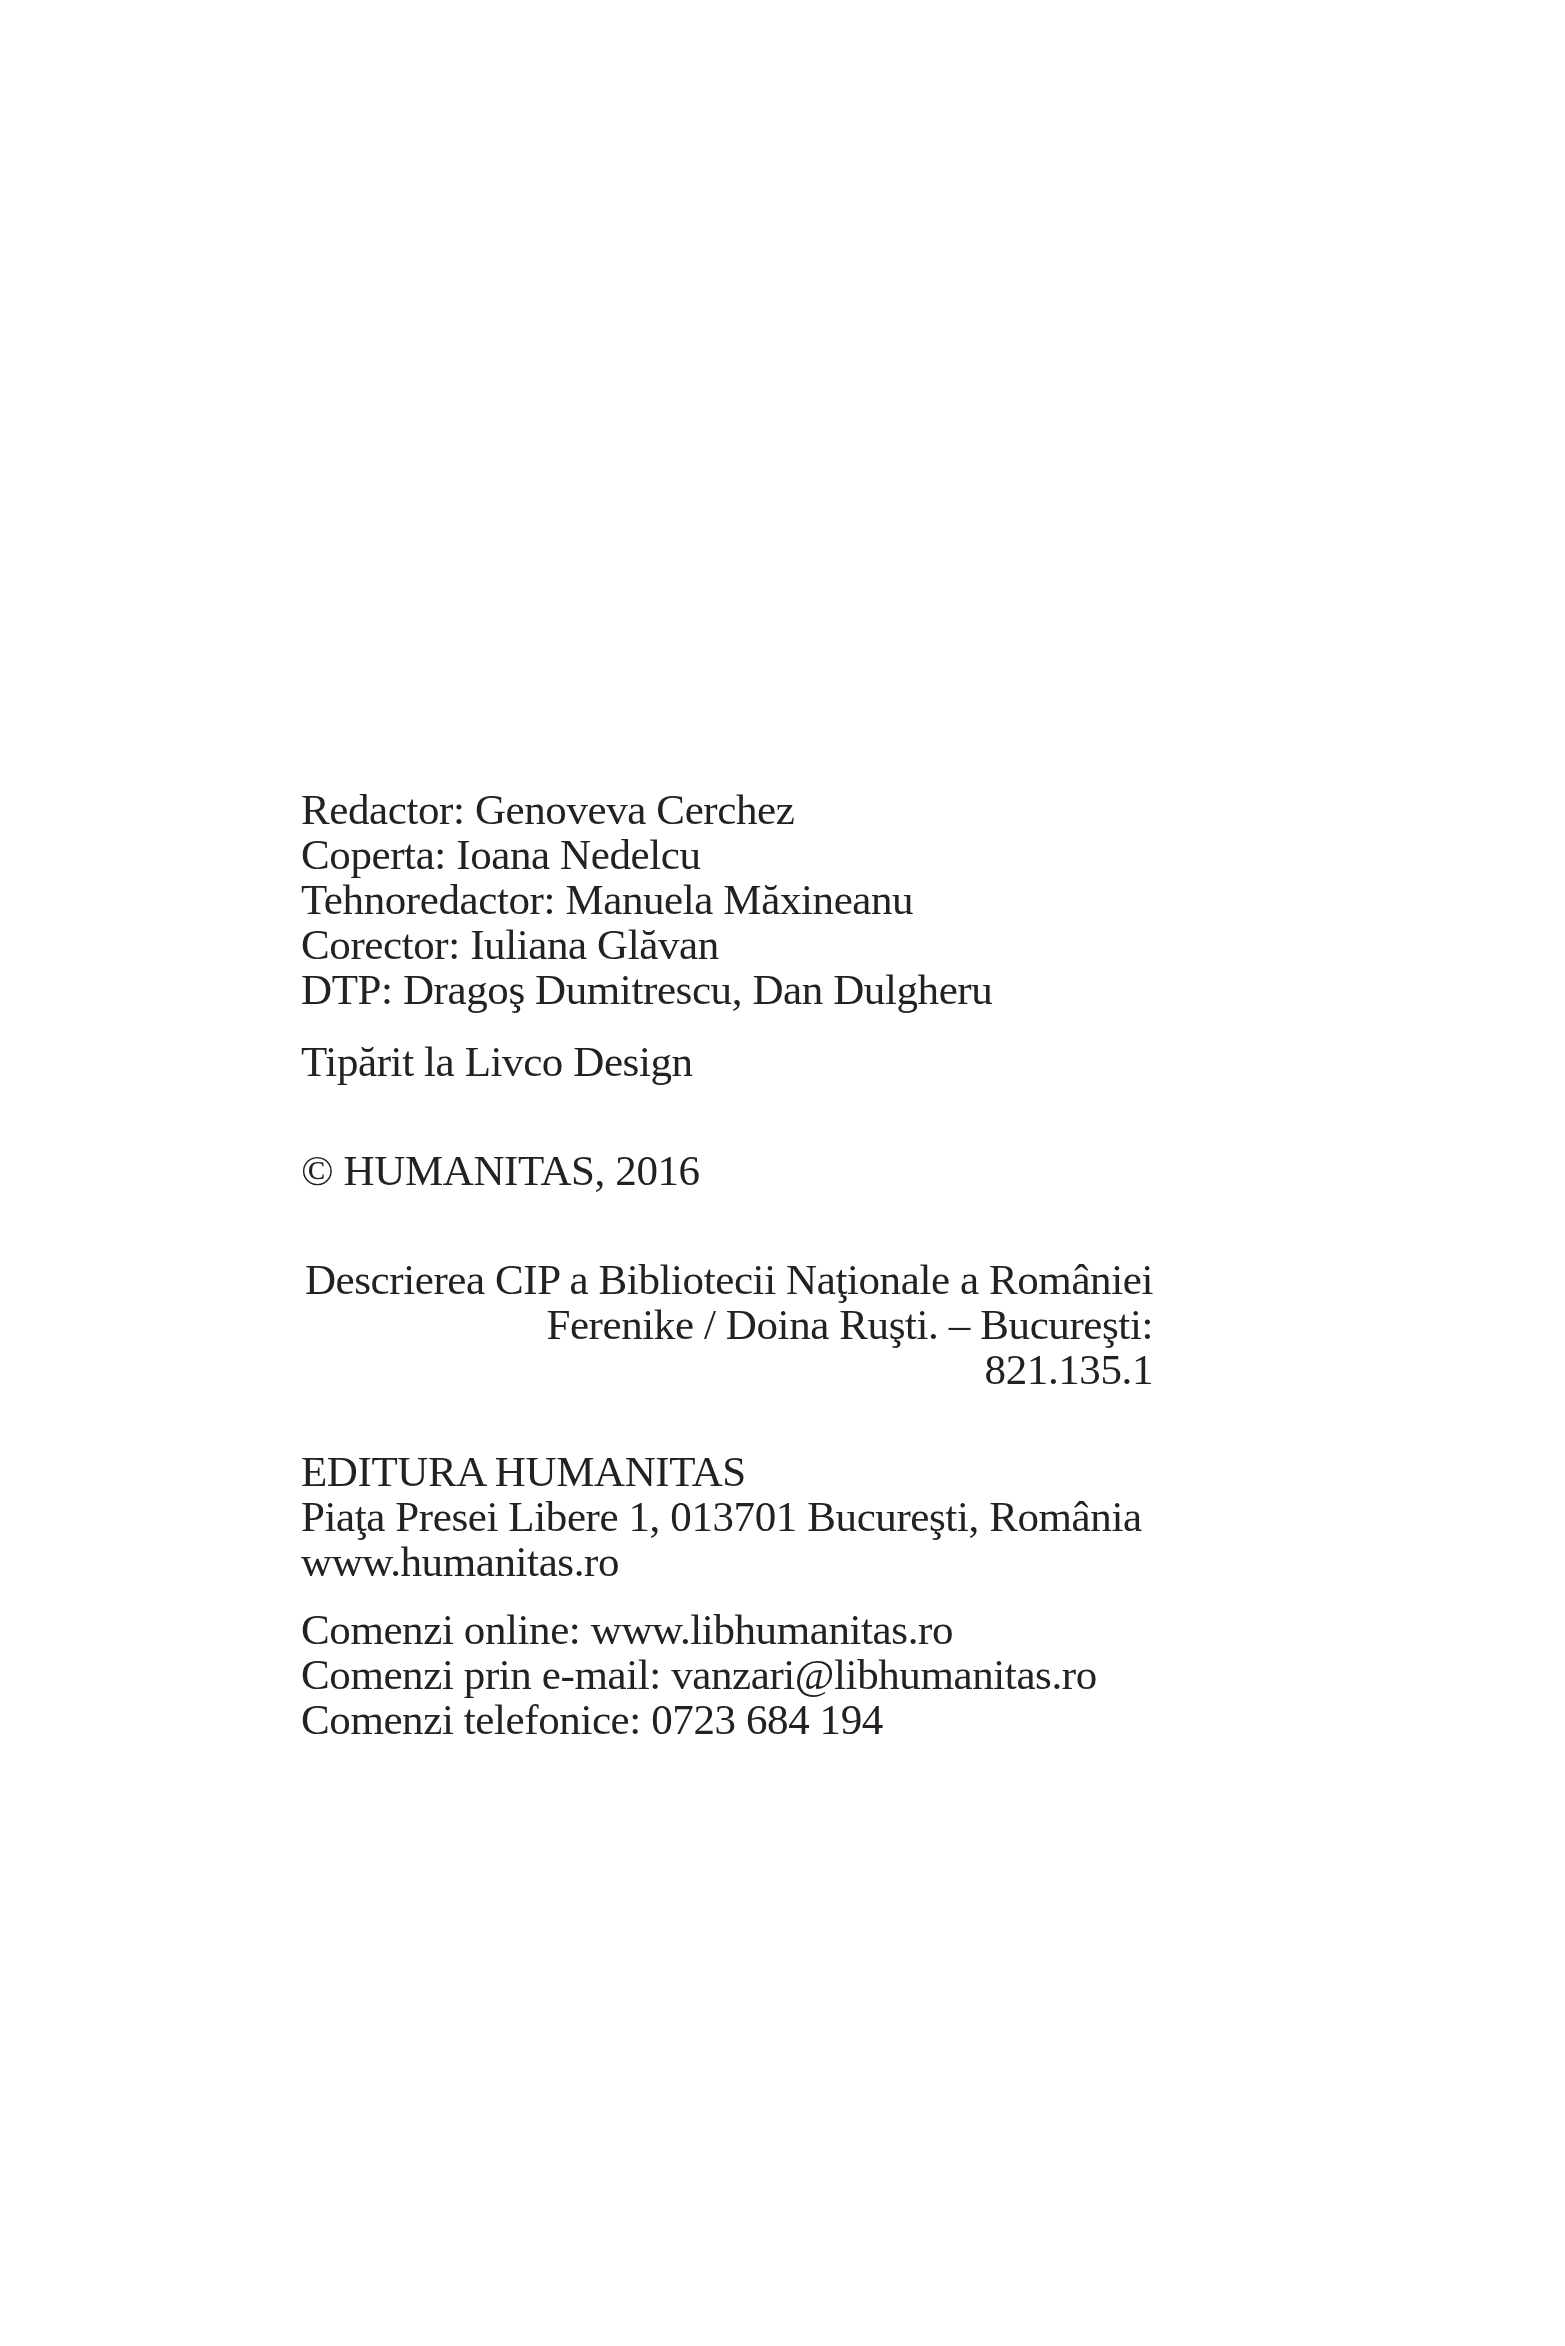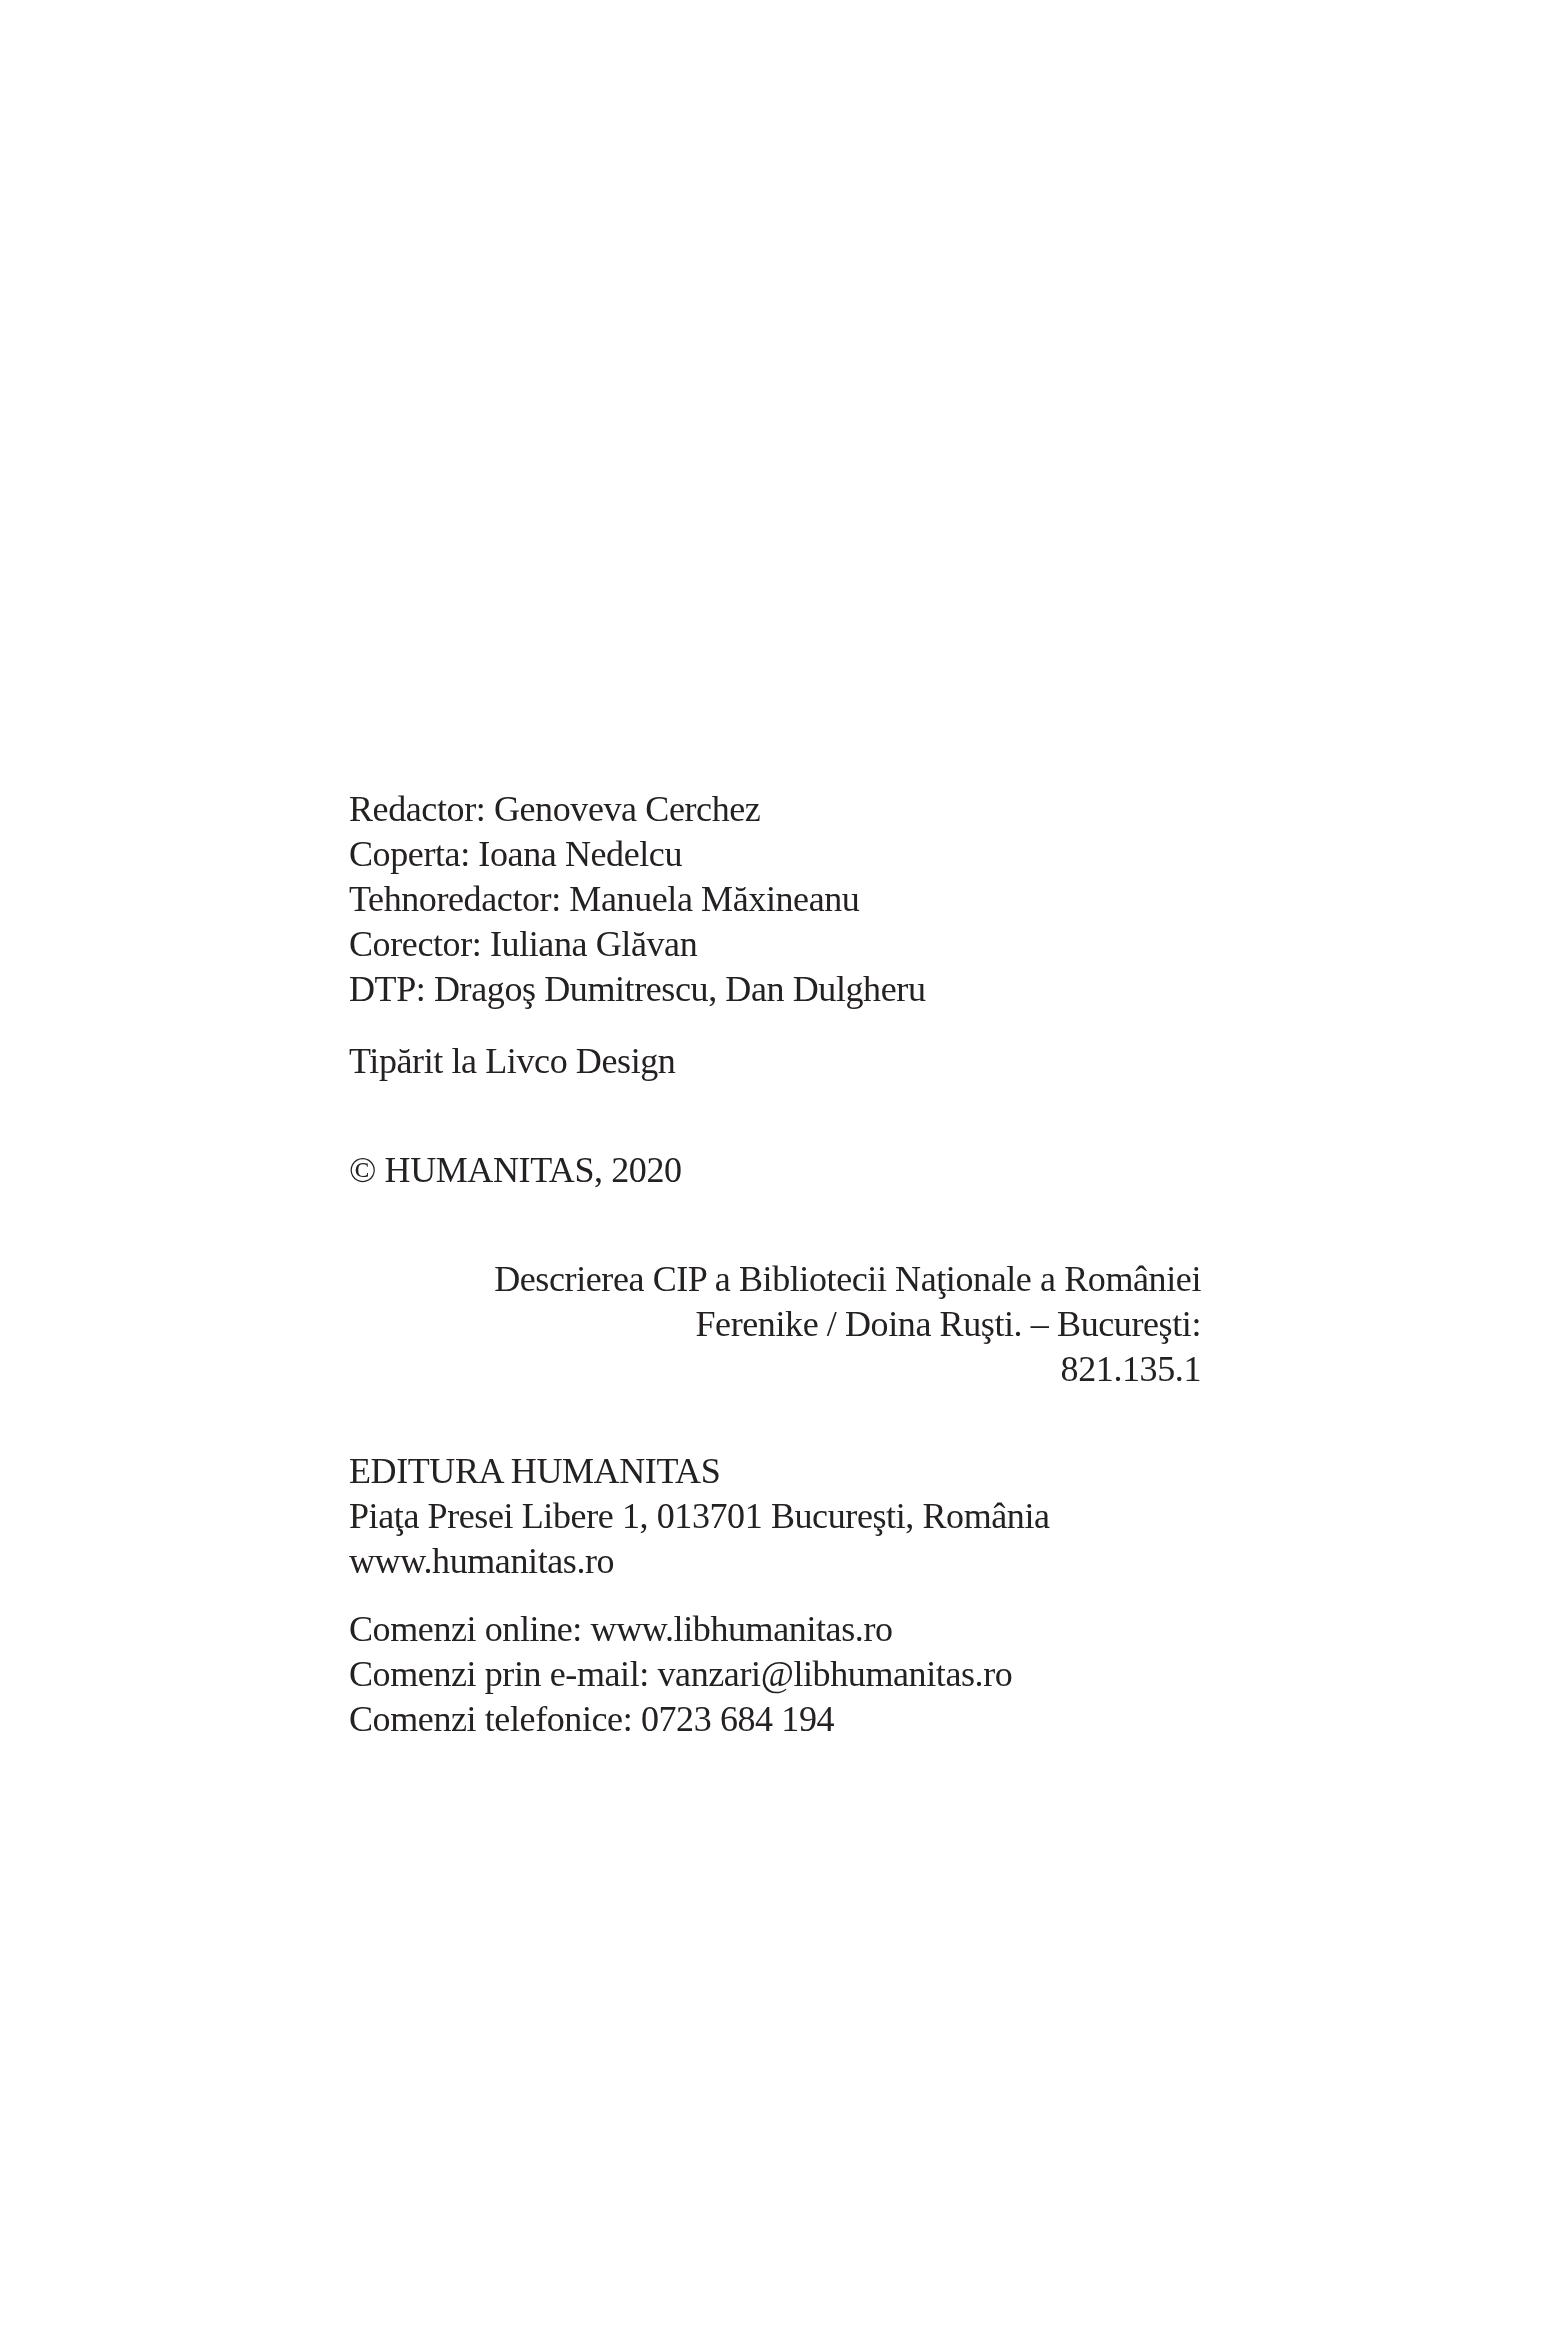--- a/index.html
+++ b/index.html
@@ -14,25 +14,24 @@
     width: 1565px;
     height: 2347px;
     background: #ffffff;
   }
   .colophon {
     position: absolute;
     left: 301px;
     top: 787px;
     width: 852px;
     font-family: "Liberation Serif", "DejaVu Serif", serif;
-    font-size: 36px;
+    font-size: 43px;
     line-height: 45px;
     letter-spacing: -0.4px;
     color: #242120;
-    margin-left: 48px;
   }
   .line { white-space: nowrap; }
   .block-printed   { margin-top: 26.5px; }
   .block-copyright { margin-top: 64px; }
   .block-cip       { margin-top: 64px; text-align: right; }
   .block-publisher { margin-top: 57px; }
   .block-orders    { margin-top: 23px; }
 </style>
 </head>
 <body>
@@ -46,21 +45,21 @@
       <div class="line">Tehnoredactor: Manuela Măxineanu</div>
       <div class="line">Corector: Iuliana Glăvan</div>
       <div class="line">DTP: Dragoş Dumitrescu, Dan Dulgheru</div>
     </div>
 
     <div class="block-printed">
       <div class="line">Tipărit la Livco Design</div>
     </div>
 
     <div class="block-copyright">
-      <div class="line">© HUMANITAS, 2020</div>
+      <div class="line">© HUMANITAS, 2016</div>
     </div>
 
     <div class="block-cip">
       <div class="line">Descrierea CIP a Bibliotecii Naţionale a României</div>
       <div class="line">Ferenike / Doina Ruşti. – Bucureşti:</div>
       <div class="line">821.135.1</div>
     </div>
 
     <div class="block-publisher">
       <div class="line">EDITURA HUMANITAS</div>

